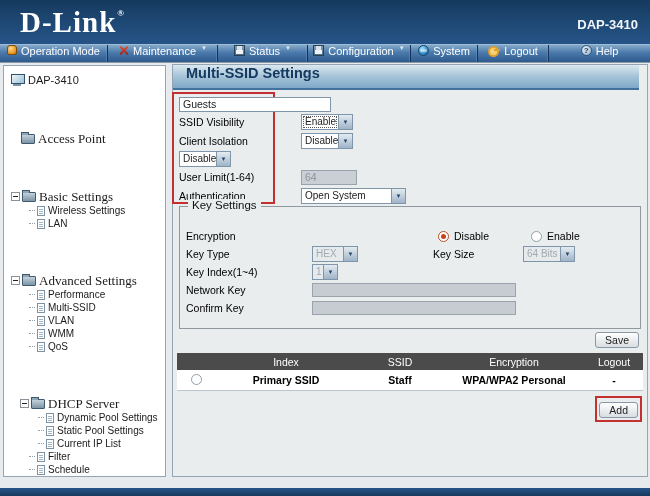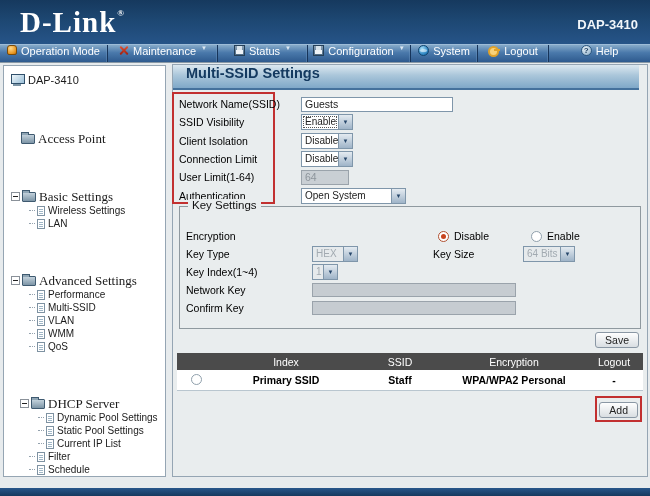--- a/index.html
+++ b/index.html
@@ -86,21 +86,21 @@
               font-weight:bold; font-size:14.5px; color:#143a60; }
   .anno { position:absolute; border:2px solid #c23030; pointer-events:none; }
   .anno-form { left:-1px; top:27px; width:103px; height:112px; }
 
   .formbox { position:absolute; left:6px; top:30px; right:6px; }
   .frow { display:flex; align-items:center; height:18.3px; }
   .flabel { width:122px; font-size:10.5px; color:#000; flex:none; }
 
   .tin { display:inline-block; height:15px; line-height:13px; border:1px solid #7f96aa; background:#fff;
          font-size:10.5px; color:#222; padding:0 3px; overflow:hidden; }
-  .w152 { width:152px; } .w40 { width:48px; }
+  .w152 { width:152px; } .w40 { width:56px; }
   .tin.dis { background:#c9cfd4; color:#8d959c; border-color:#9aa3ab; }
   .keyin { width:204px; height:14px; background:#c6ccd1; border:1px solid #9aa3ab; display:inline-block; }
 
   .sel { display:inline-flex; height:16px; border:1px solid #7f96aa; background:#fff; align-items:stretch; }
   .sv { flex:1; font-size:10px; color:#222; padding:1px 2px 0 3px; white-space:nowrap; overflow:hidden; }
   .sb { width:14px; flex:none; background:linear-gradient(#e4ebf1,#9fb4c8); border-left:1px solid #7f96aa;
         display:flex; align-items:center; justify-content:center; }
   .sa { font-size:6px; color:#27476b; }
   .sw52{width:52px}.sw105{width:105px}.sw44{width:46px}.sw52b{width:52px}.sw26{width:26px}
   .sel.focused .sv { outline:1px dotted #555; outline-offset:-2px; }
@@ -271,21 +271,20 @@
 
     <div class="content">
       <div class="titlebar">
         <span>Multi-SSID Settings</span>
       </div>
 
       <div class="anno anno-form"></div>
 
       <div class="formbox">
         <div class="frow">
-          <span class="flabel">Network Name(SSID)</span>
           <span class="tin w152">Guests</span>
         </div>
         <div class="frow">
           <span class="flabel">SSID Visibility</span>
           <span class="sel sw52 focused">
             <span class="sv">Enable</span>
             <span class="sb">
                 <span class="sa">▼</span>
               </span>
           </span>
@@ -293,21 +292,20 @@
         <div class="frow">
           <span class="flabel">Client Isolation</span>
           <span class="sel sw52">
             <span class="sv">Disable</span>
             <span class="sb">
                 <span class="sa">▼</span>
               </span>
           </span>
         </div>
         <div class="frow">
-          <span class="flabel">Connection Limit</span>
           <span class="sel sw52">
             <span class="sv">Disable</span>
             <span class="sb">
                 <span class="sa">▼</span>
               </span>
           </span>
         </div>
         <div class="frow">
           <span class="flabel">User Limit(1-64)</span>
           <span class="tin dis w40">64</span>

